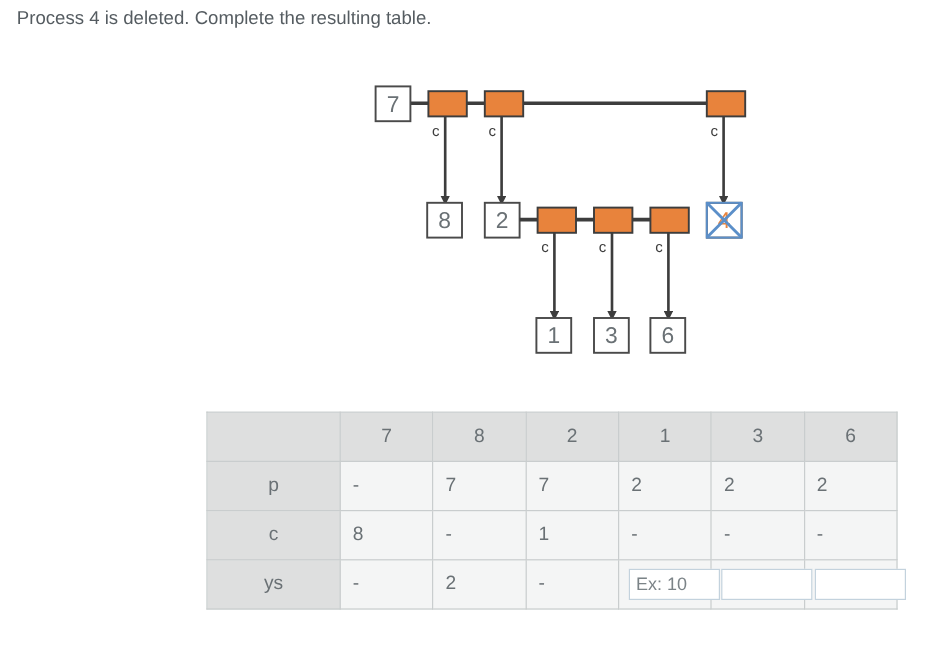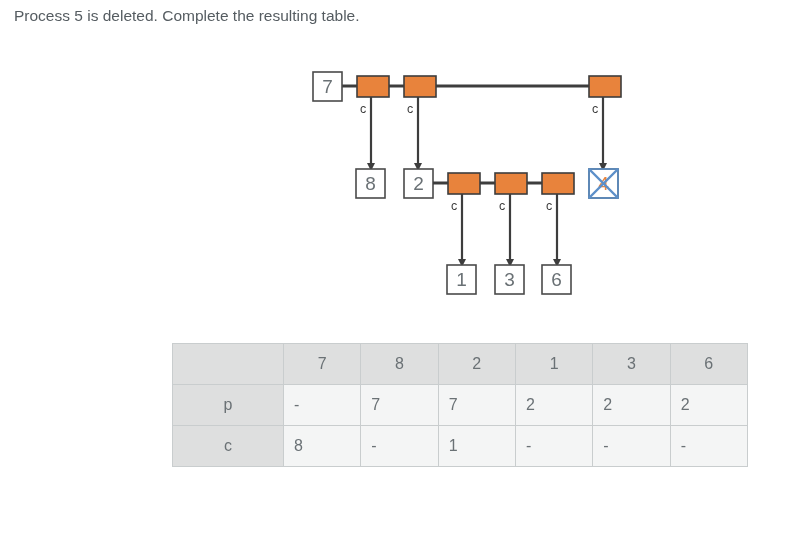--- a/index.html
+++ b/index.html
@@ -96,21 +96,21 @@
     outline: none;
   }
   input.answer::placeholder {
     color: #7b8387;
     opacity: 1;
   }
 </style>
 </head>
 <body>
 
-<div class="prompt">Process 5 is deleted. Complete the resulting table.</div>
+<div class="prompt">Process 4 is deleted. Complete the resulting table.</div>
 
 <div class="diagram">
   <svg width="789" height="250" viewBox="0 0 789 250">
     <defs>
       <marker id="arrowhead" markerWidth="8" markerHeight="8" refX="4" refY="4" orient="auto" markerUnits="userSpaceOnUse">
         <path d="M0,0 L8,4 L0,8 z" fill="#3d3d3d"></path>
       </marker>
     </defs>
 
     <line x1="341" y1="31" x2="366" y2="31" stroke="#3d3d3d" stroke-width="3"></line>
@@ -203,17 +203,32 @@
       <tr>
         <th class="rowhead">c</th>
         <td class="val">8</td>
         <td class="val">-</td>
         <td class="val">1</td>
         <td class="val">-</td>
         <td class="val">-</td>
         <td class="val">-</td>
       </tr>
 
+      <tr>
+        <th class="rowhead">ys</th>
+        <td class="val">-</td>
+        <td class="val">2</td>
+        <td class="val">-</td>
+        <td class="inputcell">
+          <input class="answer" type="text" placeholder="Ex: 10" style="">
+        </td>
+        <td class="inputcell">
+          <input class="answer" type="text" placeholder="" style="">
+        </td>
+        <td class="inputcell">
+          <input class="answer" type="text" placeholder="" style="">
+        </td>
+      </tr>
 
 
     </tbody>
   </table>
 </div>
 
 </body></html>

